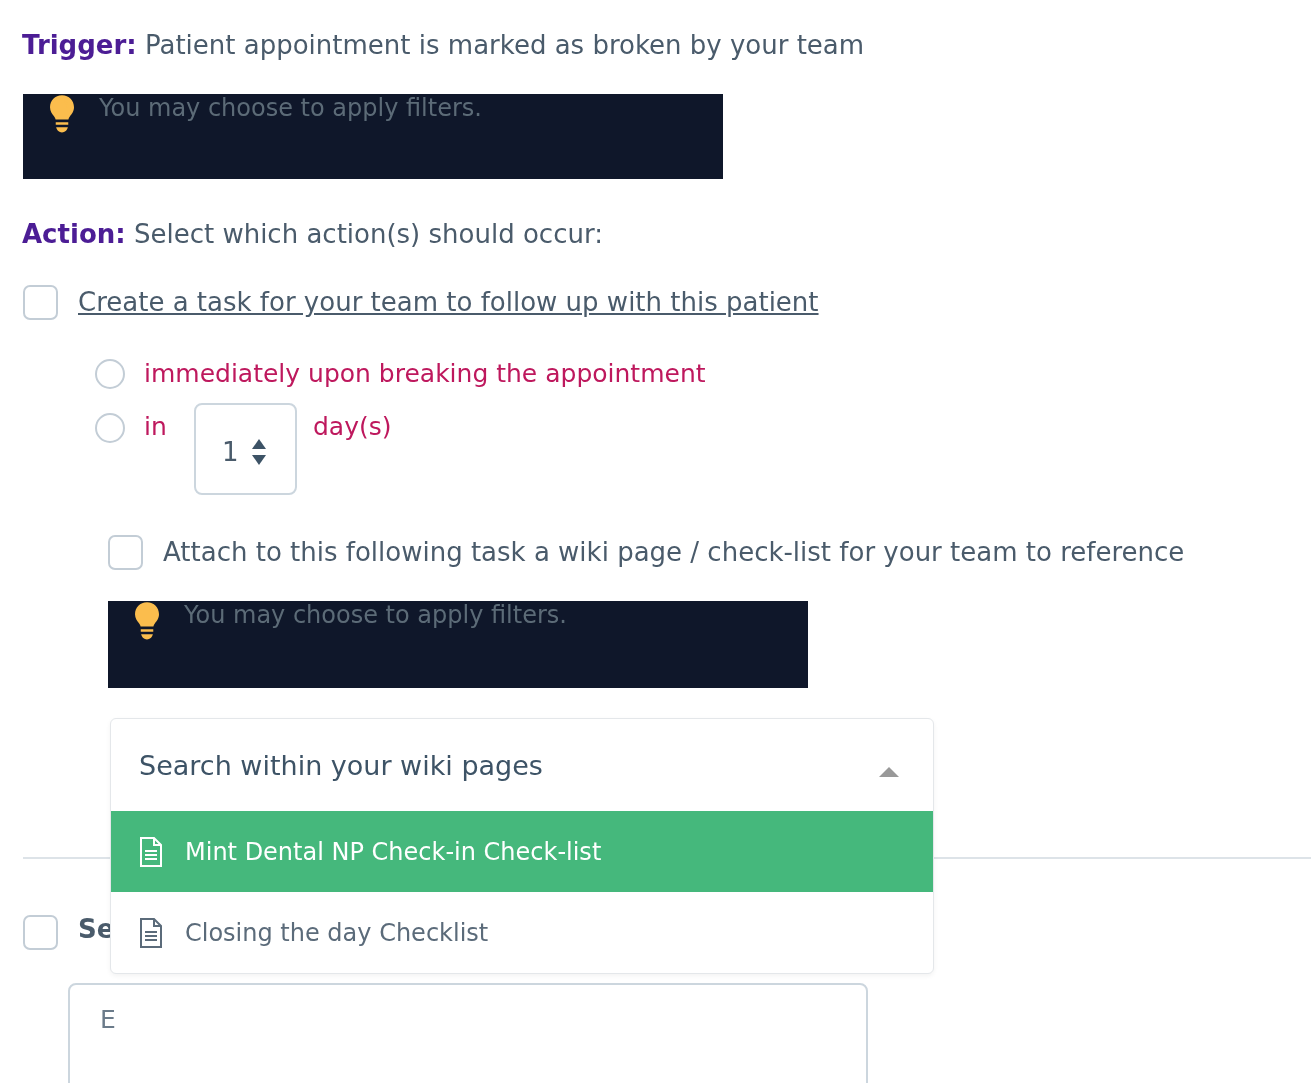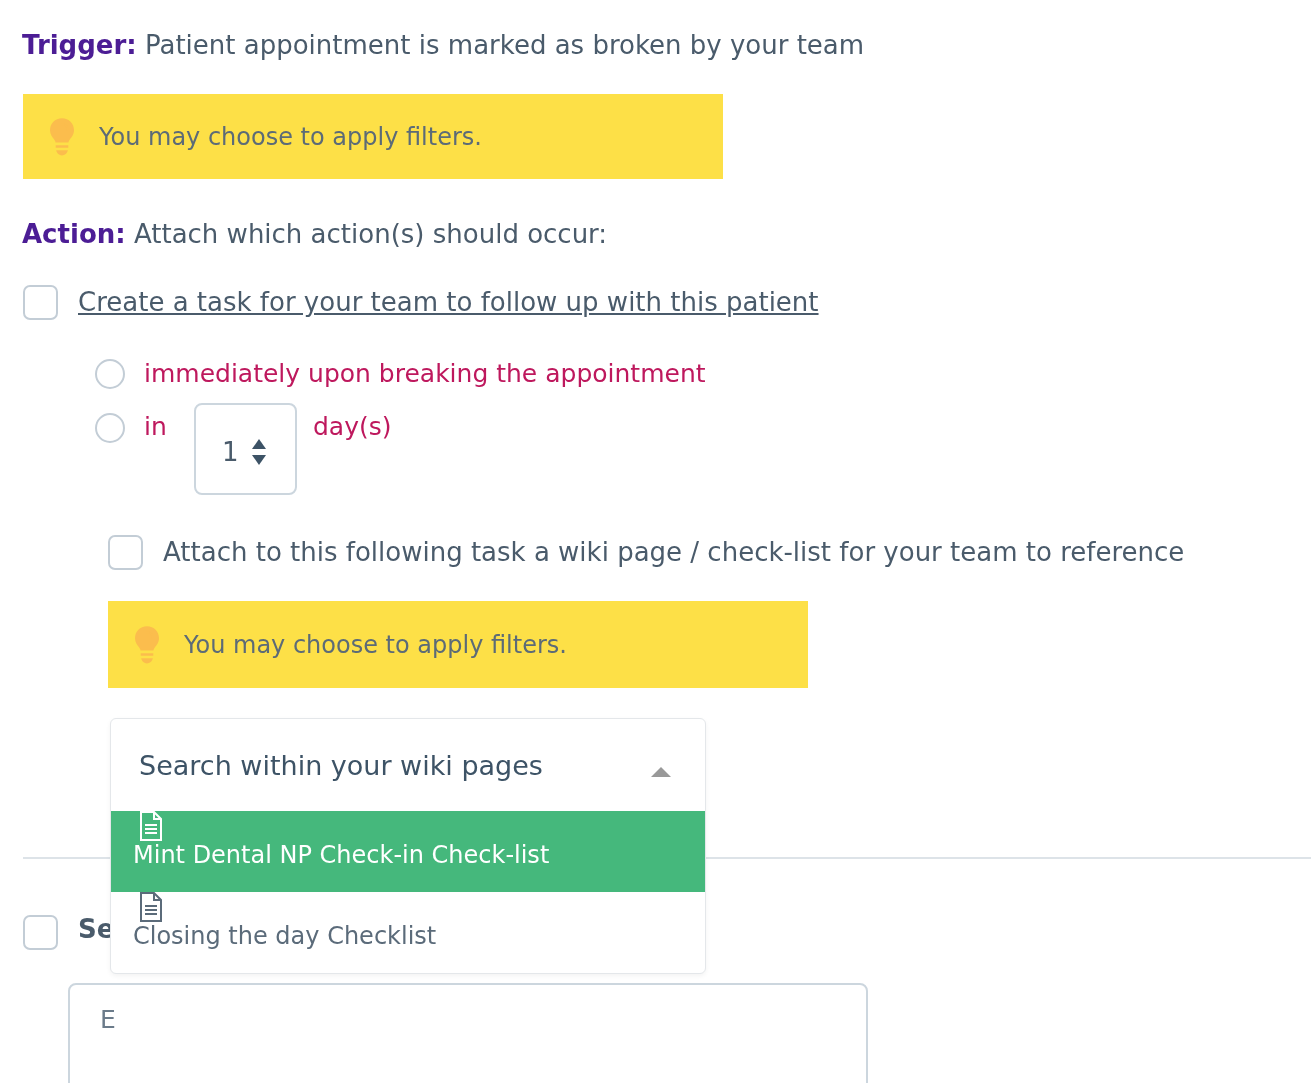--- a/index.html
+++ b/index.html
@@ -35,23 +35,22 @@
   #trigger-row {
     left: 22px;
     top: 28px;
     font-size: 26px;
     line-height: 34px;
   }
 
   
   .tip-banner {
     position: absolute;
-    background: #fde047;
+    background: #0f172a;
     display: flex;
-    align-items: center;
   }
   #tip-banner-1 {
     left: 23px;
     top: 94px;
     width: 700px;
     height: 85px;
   }
   #tip-banner-2 {
     left: 108px;
     top: 601px;
@@ -143,21 +142,21 @@
     top: 33px;
     width: 18px;
     height: 28px;
   }
 
   
   #wiki-dropdown {
     position: absolute;
     left: 110px;
     top: 718px;
-    width: 596px;
+    width: 824px;
     box-sizing: border-box;
     border: 1px solid #e4e7ea;
     border-radius: 6px;
     background: #ffffff;
     box-shadow: 0 2px 5px rgba(0,0,0,0.05);
     z-index: 40;
   }
   #wiki-dropdown-control {
     position: relative;
     height: 92px;
@@ -176,23 +175,22 @@
     top: 48px;
     width: 0;
     height: 0;
     border-left: 10px solid transparent;
     border-right: 10px solid transparent;
     border-bottom: 10px solid #999999;
   }
   .wiki-option {
     height: 81px;
     display: flex;
-    align-items: flex-start;
-    box-sizing: border-box;
-    flex-direction: column;
+    align-items: center;
+    box-sizing: border-box;
   }
   .wiki-option.selected {
     background: #45b87c;
   }
   .wiki-option .doc-icon {
     margin-left: 28px;
     width: 24px;
     height: 30px;
     flex: 0 0 auto;
     display: block;
@@ -256,21 +254,21 @@
 <div class="line" id="trigger-row"><span class="lbl-strong">Trigger:</span> <span class="lbl-normal">Patient appointment is marked as broken by your team</span></div>
 
 <div class="tip-banner" id="tip-banner-1">
   <svg class="tip-bulb" viewBox="0 0 24 30">
     <path d="M12 1 C6.7 1 3 5 3 10 c0 3.2 1.7 5 3 6.6 .7 .9 1.1 1.7 1.2 2.6 h9.6 c.1-.9 .5-1.7 1.2-2.6 1.3-1.6 3-3.4 3-6.6 0-5-3.7-9-9-9 z M7.3 21.1 h9.4 v2 h-9.4 z M7.6 25 h8.8 c-.5 2.2-2.3 3.9-4.4 3.9 -2.1 0-3.9-1.7-4.4-3.9 z" fill="#fbbd4d"></path>
     <path d="M12.2 5.6 c2 0 3.7 1.5 3.9 3.5" fill="none" stroke="#fbbd4d" stroke-width="1.5" stroke-linecap="round"></path>
   </svg>
   <span class="tip-text">You may choose to apply filters.</span>
 </div>
 
-<div class="line" id="action-row"><span class="lbl-strong">Action:</span> <span class="lbl-normal">Attach which action(s) should occur:</span></div>
+<div class="line" id="action-row"><span class="lbl-strong">Action:</span> <span class="lbl-normal">Select which action(s) should occur:</span></div>
 
 <div class="cb" style="left:23px; top:285px;"></div>
 <div class="cb-label" style="left:78px; top:285px;text-decoration:underline;">Create a task for your team to follow up with this patient</div>
 
 <div class="rb" style="left:95px; top:359px;"></div>
 <div class="rb-label" style="left:144px; top:358px;">immediately upon breaking the appointment</div>
 
 <div class="rb" style="left:95px; top:413px;"></div>
 <div class="rb-label" style="left:144px; top:411px;">in</div>
 

